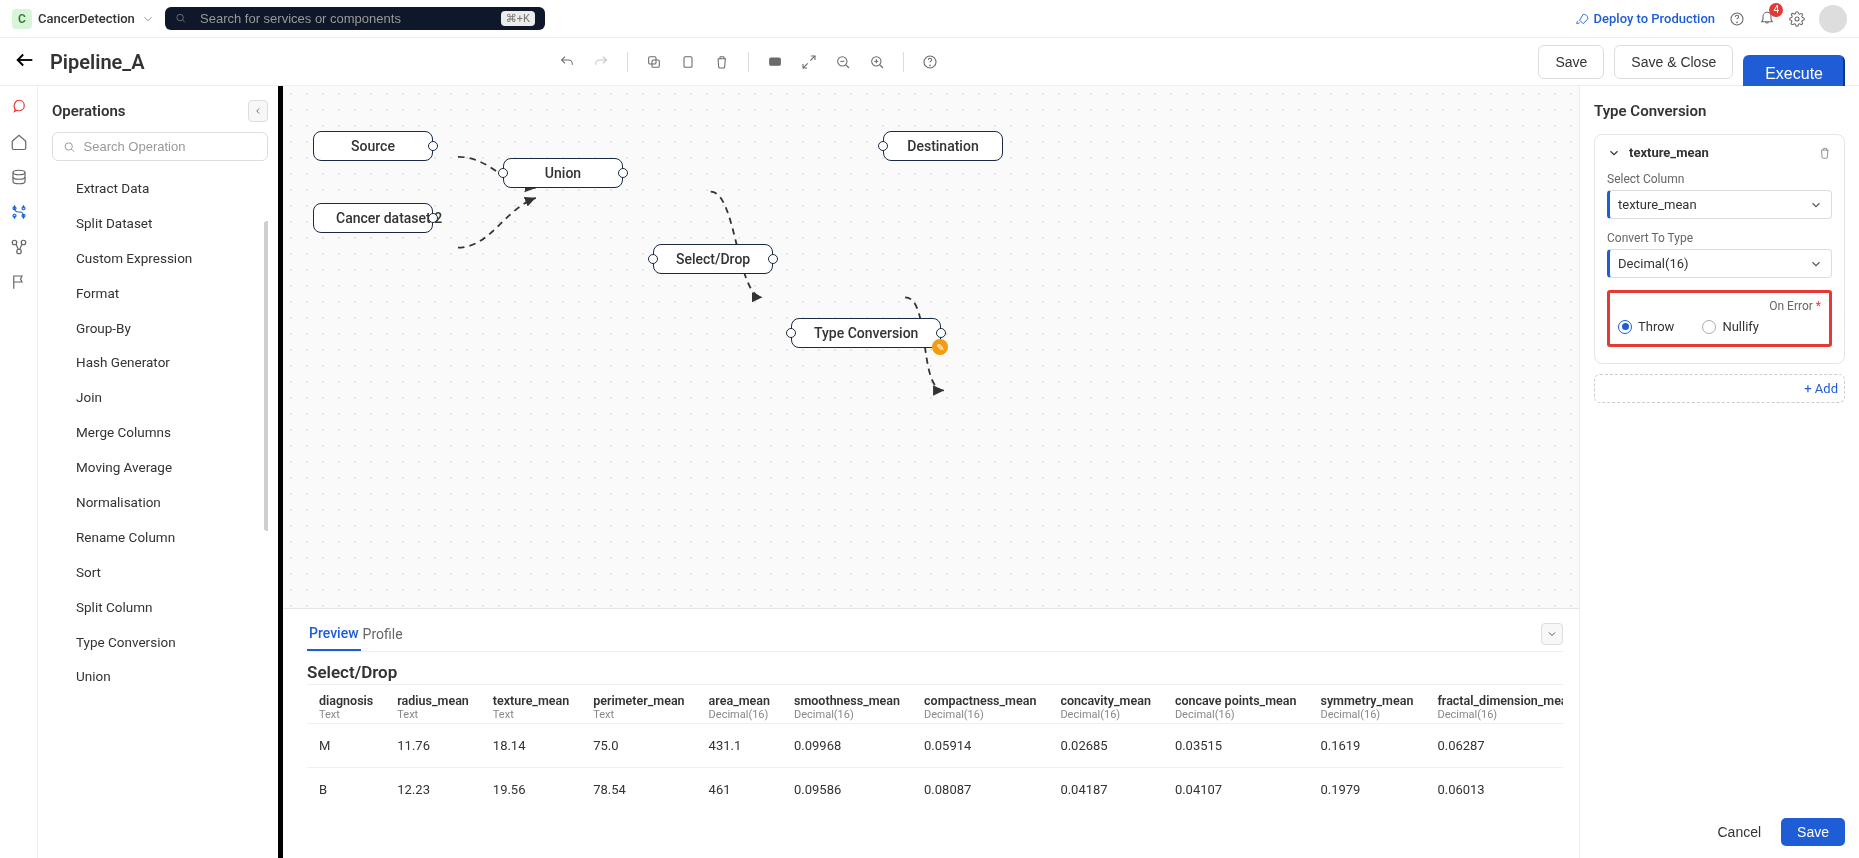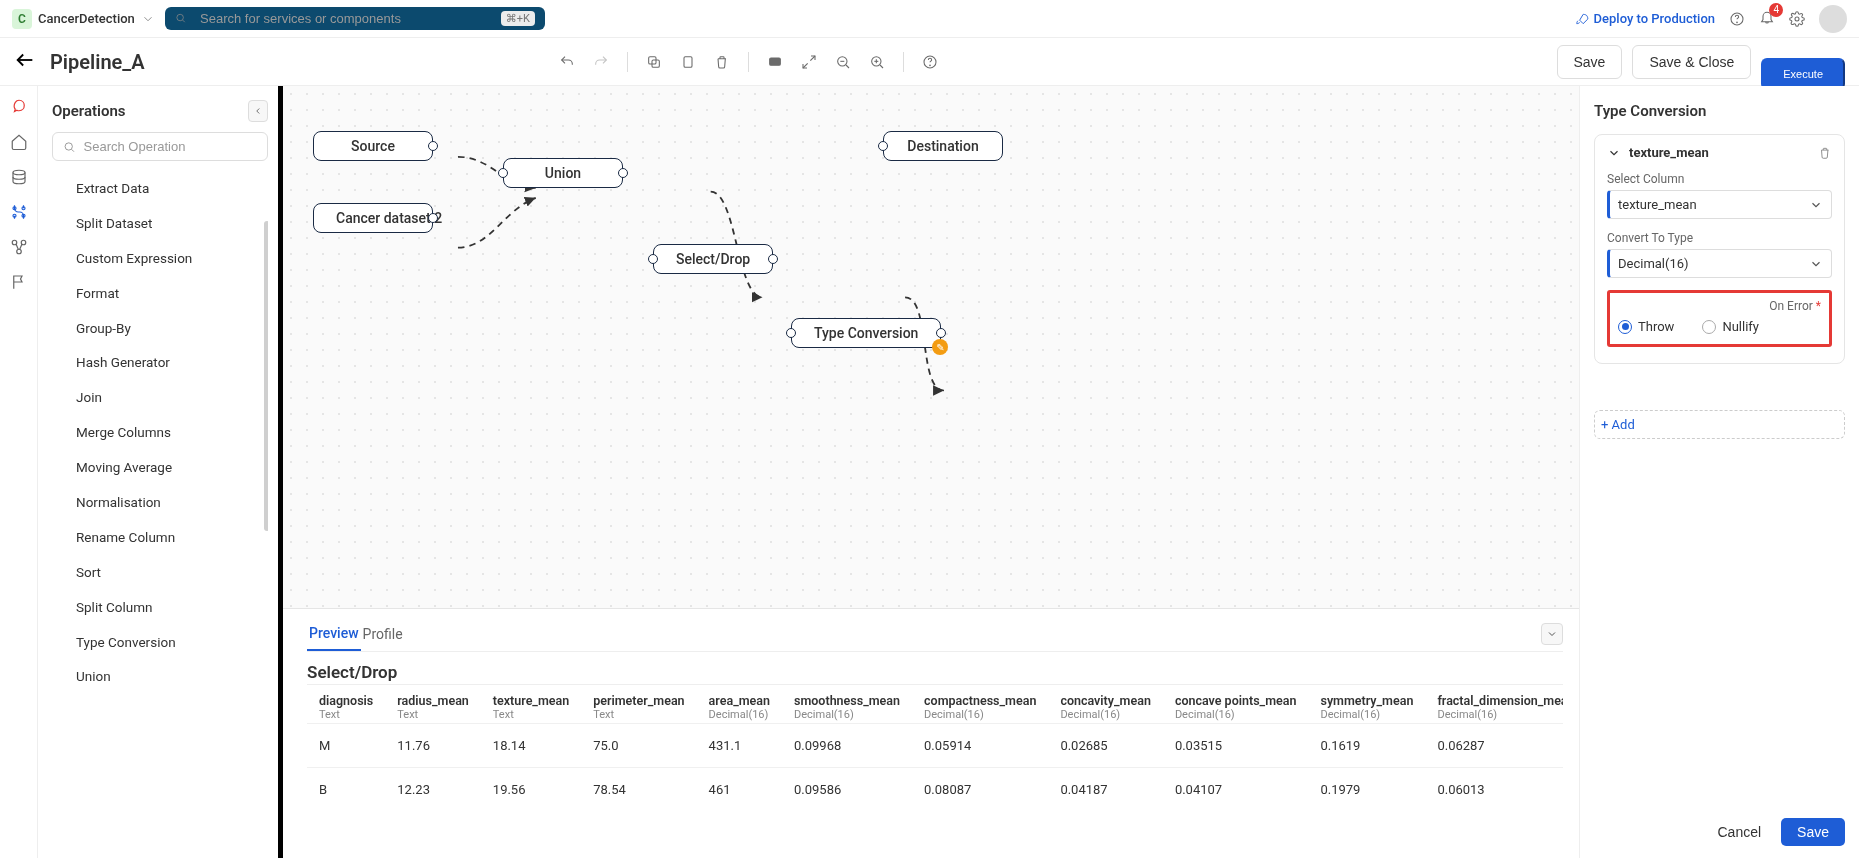--- a/index.html
+++ b/index.html
@@ -36,21 +36,21 @@
       font-weight: 600;
       font-size: 12px;
     }
     .project-name {
       font-weight: 500;
       color: #333;
     }
     .search-box {
       display: flex;
       align-items:flex-start;
-      background: #0c4a6e;
+      background: #0f172a;
       border-radius: 6px;
       padding: 4px 10px;
       gap: 14px;
       width: 380px;
       color: #999;
     }
     .search-box .shortcut {
       margin-left: auto;
       background:#ececec;
       border-radius:4px;
@@ -101,21 +101,21 @@
       font-size:14px;
       cursor:pointer;
       color:#333;
     }
     .btn-primary {
       background:#1e5dd6;
       border-color:#1e5dd6;
       color:#fff;
       border-radius:6px;
       padding:8px 20px;
-      font-size:11px;
+      font-size:16px;
       cursor:pointer;
       margin-top:24px;
     }
 
     .main-area {
       display:flex;
       height: calc(100vh - 86px);
     }
     .left-rail {
       width:38px;
@@ -346,25 +346,24 @@
       border:1.5px solid #aaa;
       display:inline-flex; align-items:center; justify-content:center;
     }
     .radio-dot.checked { border-color:#1e5dd6; }
     .radio-dot.checked::after {
       content:''; width:7px; height:7px; border-radius:50%; background:#1e5dd6;
     }
     .add-row {
       border:1px dashed #ccc;
       color:#1e5dd6;
-      text-align:left;
+      text-align:right;
       padding:6px;
       border-radius:6px;
       font-size:13px;
-      margin-top:36px;
     }
     .config-actions {
       margin-top:auto;
       display:flex;
       justify-content:flex-end;
       gap:10px;
       padding-top:10px;
     }
     .btn-plain { background:transparent; border:none; color:#333; font-size:14px; padding:6px 10px; cursor:pointer; }
     .btn-sm-primary { background:#1e5dd6; color:#fff; border:none; border-radius:5px; padding:6px 16px; font-size:14px; cursor:pointer; }

